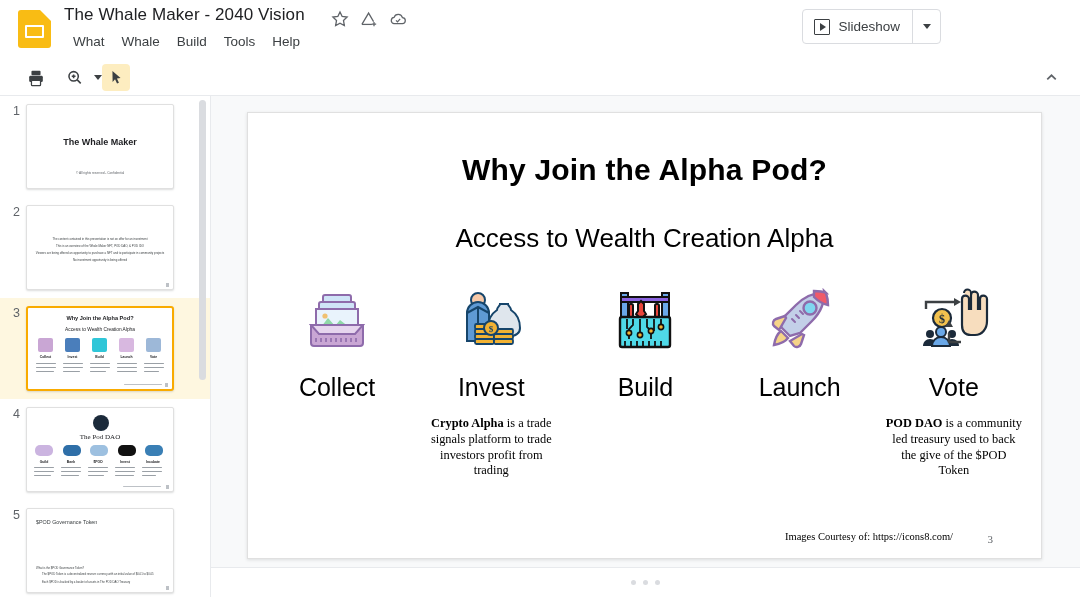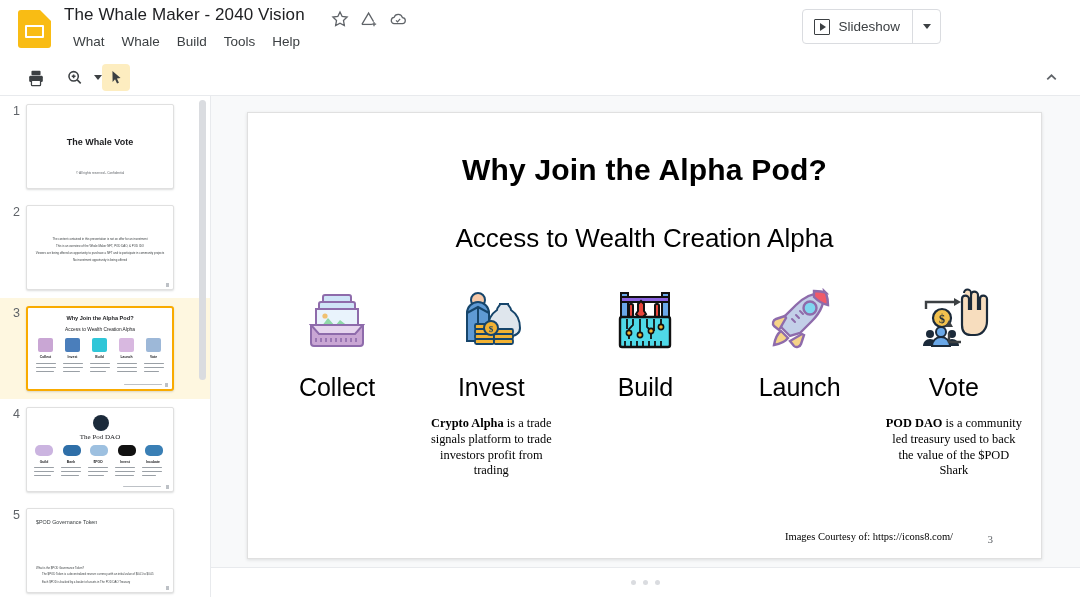--- a/index.html
+++ b/index.html
@@ -328,21 +328,21 @@
   </div>
 </div>
 
 <div class="workarea">
 
   <div class="filmstrip">
 
     <div class="thumb-row">
       <div class="thumb-num">1</div>
       <div class="thumb-card">
-        <div class="th-title" style="top:32px;font-size:9px;font-weight:bold;">The Whale Vote</div>
+        <div class="th-title" style="top:32px;font-size:9px;font-weight:bold;">The Whale Maker</div>
         <div class="th-title" style="top:66px;font-size:3.2px;color:#5f6368;">© All rights reserved - Confidential</div>
       </div>
     </div>
 
     <div class="thumb-row">
       <div class="thumb-num">2</div>
       <div class="thumb-card">
         <div class="th-title" style="top:31px;font-size:2.9px;color:#3c4043;">The content contained in this presentation is not an offer for an investment</div>
         <div class="th-title" style="top:38px;font-size:2.9px;color:#3c4043;">This is an overview of the Whale Maker NFT, POD DAO, &amp; POD IDO</div>
         <div class="th-title" style="top:45px;font-size:2.9px;color:#3c4043;">Viewers are being offered an opportunity to purchase a NFT and to participate in community projects</div>
@@ -548,21 +548,21 @@
               <path d="M16 63c0-5 4-9 9-9s9 4 9 9z" fill="#6aa8e8" stroke="#1b2a3a" stroke-width="2"></path>
               <g stroke="#3c4043" stroke-width="2.4" fill="none">
                 <path d="M10 26v-7h28"></path>
                   <path d="M45 59h-12v-9"></path>
               </g>
               <path d="M38 15l7 4-7 4z" fill="#3c4043"></path>
               <path d="M29 44l4-7 4 7z" fill="#3c4043"></path>
             </svg>
           </div>
           <div class="col-title">Vote</div>
-          <div class="col-body"><b>POD DAO</b><span> is a community led treasury used to back the value of the $POD Shark</span></div>
+          <div class="col-body"><b>POD DAO</b><span> is a community led treasury used to back the give of the $POD Token</span></div>
         </div>
 
       </div>
 
       <div class="credits">Images Courtesy of: https://icons8.com/</div>
       <div class="slide-num">3</div>
     </div>
   </div>
 
   <div class="notes-bar">

